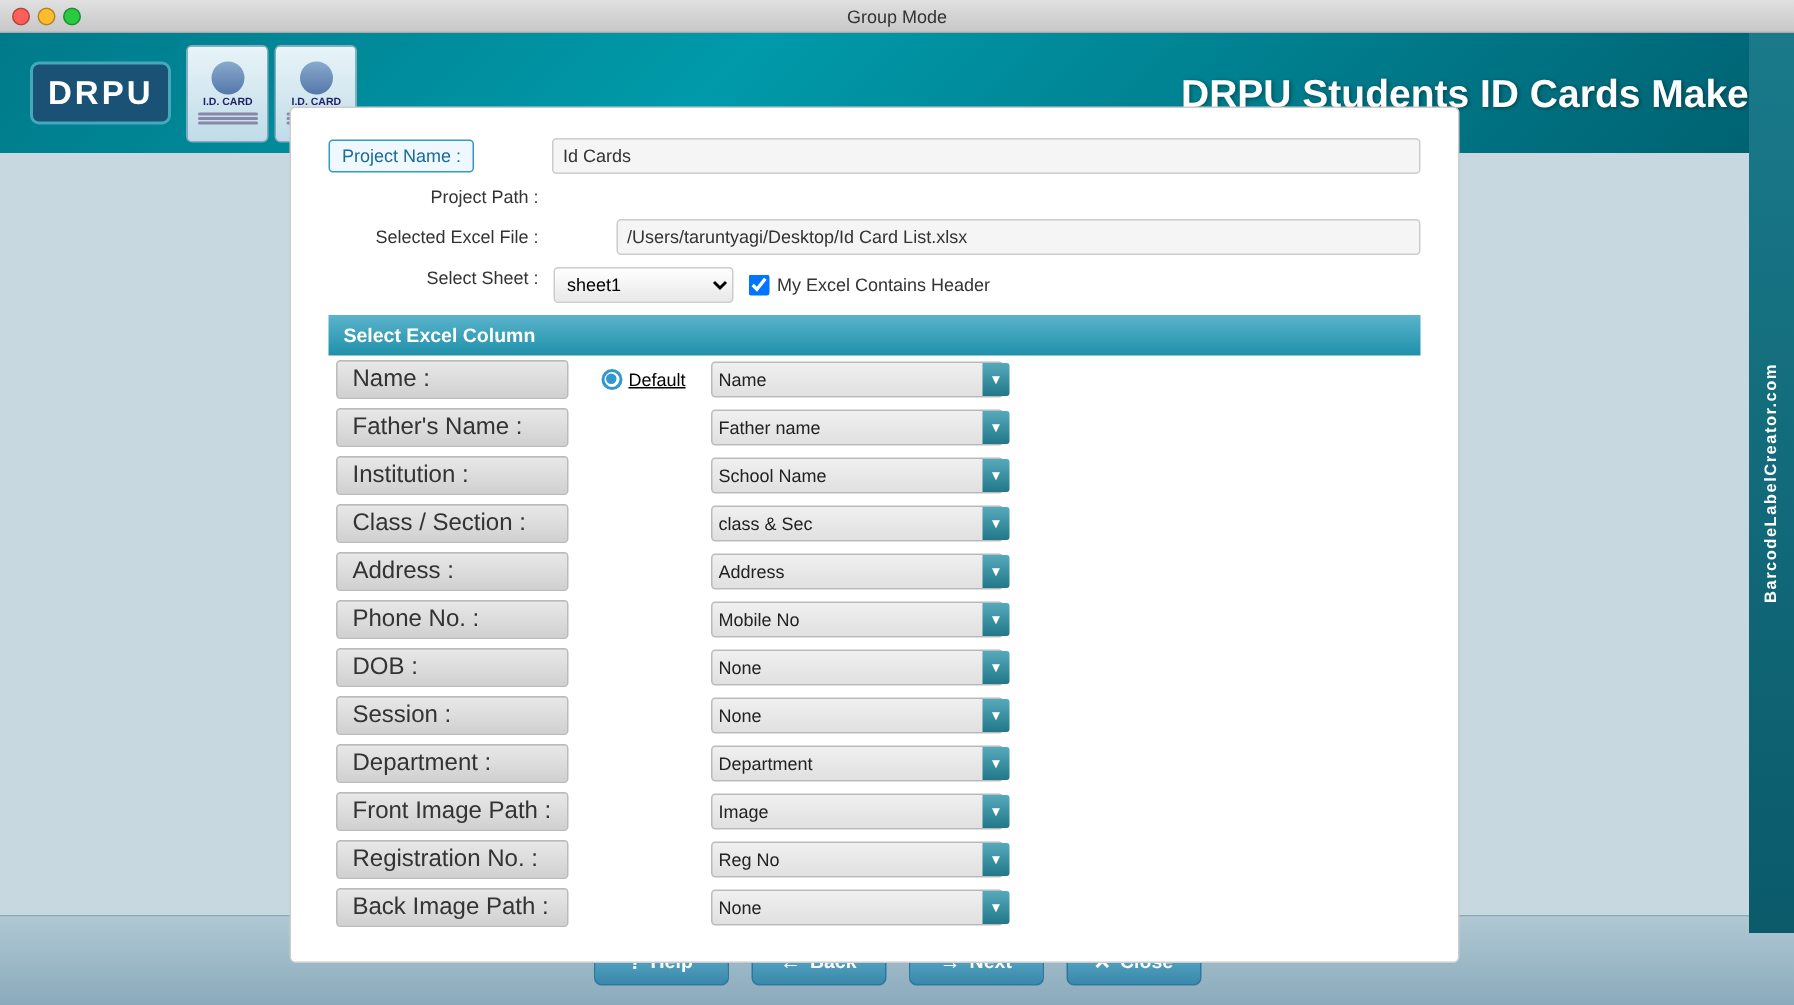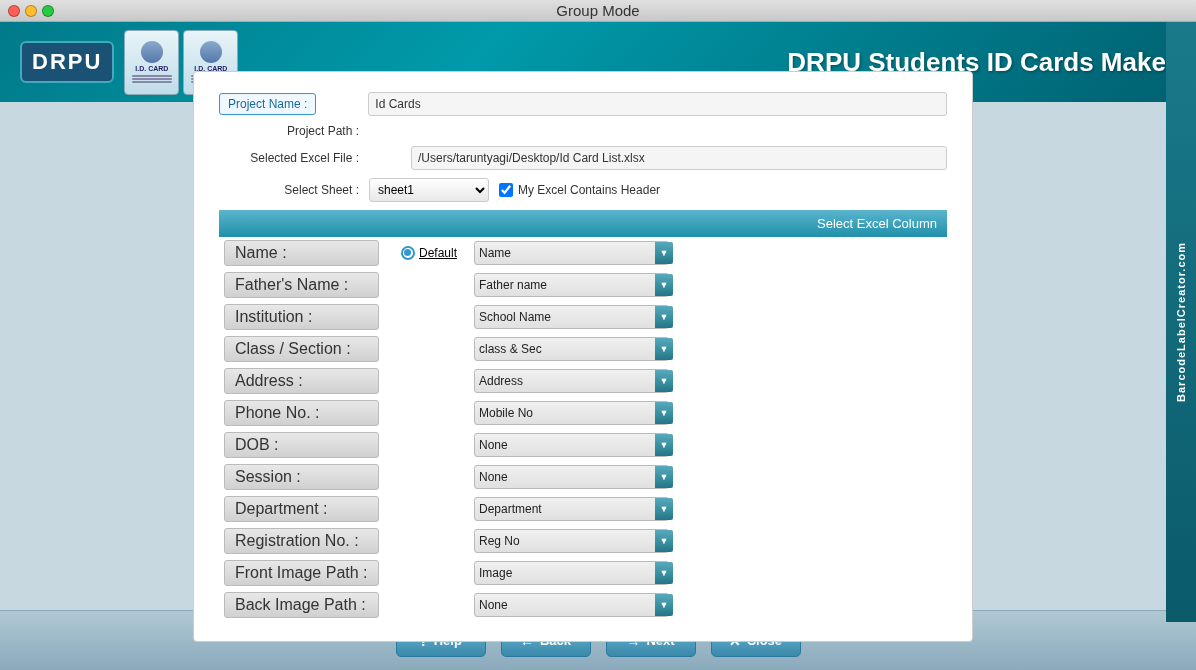--- a/index.html
+++ b/index.html
@@ -30,21 +30,21 @@
       display: flex;
       gap: 5px;
       align-items: center;
     }
     .tb-btn {
       width: 12px; height: 12px; border-radius: 50%; border: 1px solid rgba(0,0,0,0.3);
     }
     .tb-btn.close { background: #ff5f57; }
     .tb-btn.min { background: #ffbd2e; }
     .tb-btn.max { background: #28ca41; }
-    .title-bar-text { font-size: 15px; color: #333; text-align: right; }
+    .title-bar-text { font-size: 12px; color: #333; text-align: right; }
 
     
     .header {
       width: 100%;
       height: 80px;
       background: linear-gradient(135deg, #007a8a 0%, #009aaa 40%, #006070 100%);
       display: flex;
       align-items: center;
       justify-content: space-between;
       padding: 0 20px;
@@ -178,21 +178,20 @@
       border: 1px solid #ccc;
       border-radius: 3px;
       background: #f5f5f5;
       padding: 0 6px;
       font-size: 12px;
       color: #333;
       outline: none;
     }
     .select-row {
       display: flex;
-      align-items: center;
       margin-bottom: 8px;
     }
     .sheet-select {
       height: 24px;
       border: 1px solid #ccc;
       border-radius: 3px;
       background: linear-gradient(to bottom, #fff, #e8e8e8);
       padding: 0 4px;
       font-size: 12px;
       width: 120px;
@@ -223,24 +222,24 @@
     }
 
     
     .col-table {
       width: 100%;
       border-collapse: collapse;
     }
     .col-table thead tr th {
       background: linear-gradient(to bottom, #5ab4cc, #2090aa);
       color: white;
-      font-weight: normal;
+      font-weight: bold;
       font-size: 13px;
       padding: 6px 10px;
-      text-align: right;
+      text-align: left;
     }
     .col-table tbody tr td {
       padding: 3px 5px;
       vertical-align: middle;
     }
     .field-label-cell {
       width: 170px;
     }
     .field-label-btn {
       background: linear-gradient(to bottom, #e8e8e8, #d0d0d0);
@@ -509,31 +508,31 @@
           </tr>
           <tr>
             <td class="field-label-cell">
               <div class="field-label-btn">Department :</div>
             </td>
             <td class="radio-cell"></td>
             <td><div class="dropdown-wrapper"><select class="col-dropdown"><option>Department</option></select></div></td>
           </tr>
           <tr>
             <td class="field-label-cell">
+              <div class="field-label-btn">Front Image Path :</div>
+            </td>
+            <td class="radio-cell"></td>
+            <td><div class="dropdown-wrapper"><select class="col-dropdown"><option>Image</option></select></div></td>
+          </tr>
+          <tr>
+            <td class="field-label-cell">
               <div class="field-label-btn">Registration No. :</div>
             </td>
             <td class="radio-cell"></td>
             <td><div class="dropdown-wrapper"><select class="col-dropdown"><option>Reg No</option></select></div></td>
-          </tr>
-          <tr>
-            <td class="field-label-cell">
-              <div class="field-label-btn">Front Image Path :</div>
-            </td>
-            <td class="radio-cell"></td>
-            <td><div class="dropdown-wrapper"><select class="col-dropdown"><option>Image</option></select></div></td>
           </tr>
           <tr>
             <td class="field-label-cell">
               <div class="field-label-btn">Back Image Path :</div>
             </td>
             <td class="radio-cell"></td>
             <td><div class="dropdown-wrapper"><select class="col-dropdown"><option>None</option></select></div></td>
           </tr>
         </tbody>
     </table>

